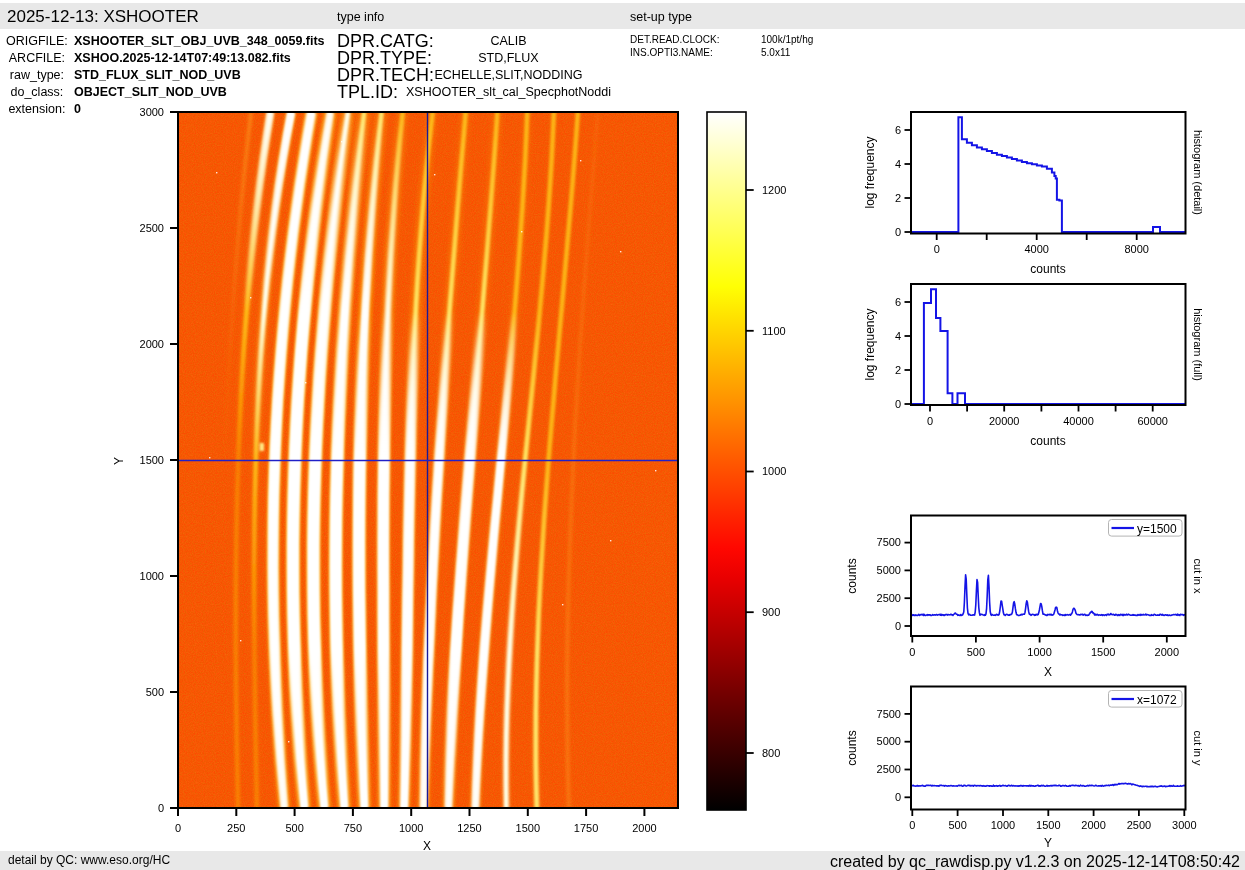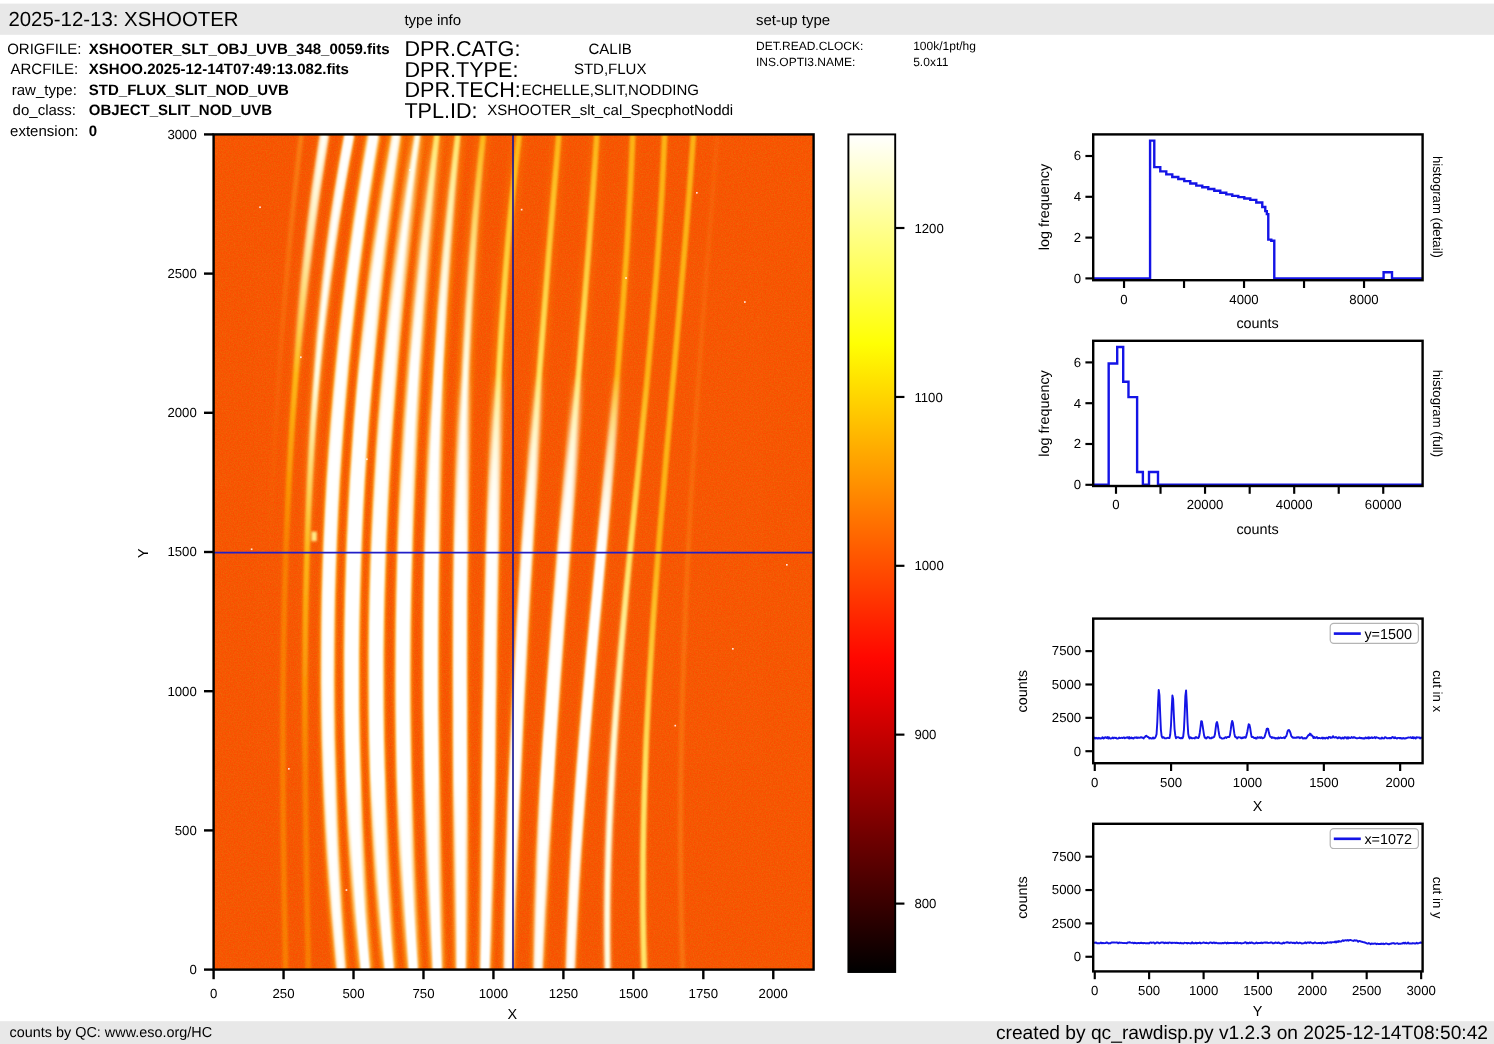--- a/index.html
+++ b/index.html
@@ -832,13 +832,13 @@
       <text x="901.0" y="717.5" font-size="11.0" text-anchor="end">7500</text>
       <text x="1048" y="847" font-size="12" text-anchor="middle">Y</text>
       <text x="856" y="748" font-size="12" text-anchor="middle" transform="rotate(-90 856 748)">counts</text>
       <text x="1194" y="748" font-size="11" text-anchor="middle" transform="rotate(90 1194 748)">cut in y</text>
       <rect x="1108.5" y="690.5" width="73.5" height="16.6" rx="3" fill="#ffffff" fill-opacity="0.85" stroke="#b4b4b4" stroke-width="1"></rect>
       <line x1="1111.5" y1="699" x2="1134" y2="699" stroke="#1414e6" stroke-width="2.2"></line>
       <text x="1137" y="703.5" font-size="12">x=1072</text>
     </svg></div>
 
 <div class="bar" style="top:851px; height:19px;"></div>
-<div class="abs" style="left:8px; top:853px; font-size:12px;">counts by QC: www.eso.org/HC</div>
+<div class="abs" style="left:8px; top:853px; font-size:12px;">detail by QC: www.eso.org/HC</div>
 <div class="abs" style="right:5px; top:853px; font-size:16px;">created by qc_rawdisp.py v1.2.3 on 2025-12-14T08:50:42</div>
 </body></html>

